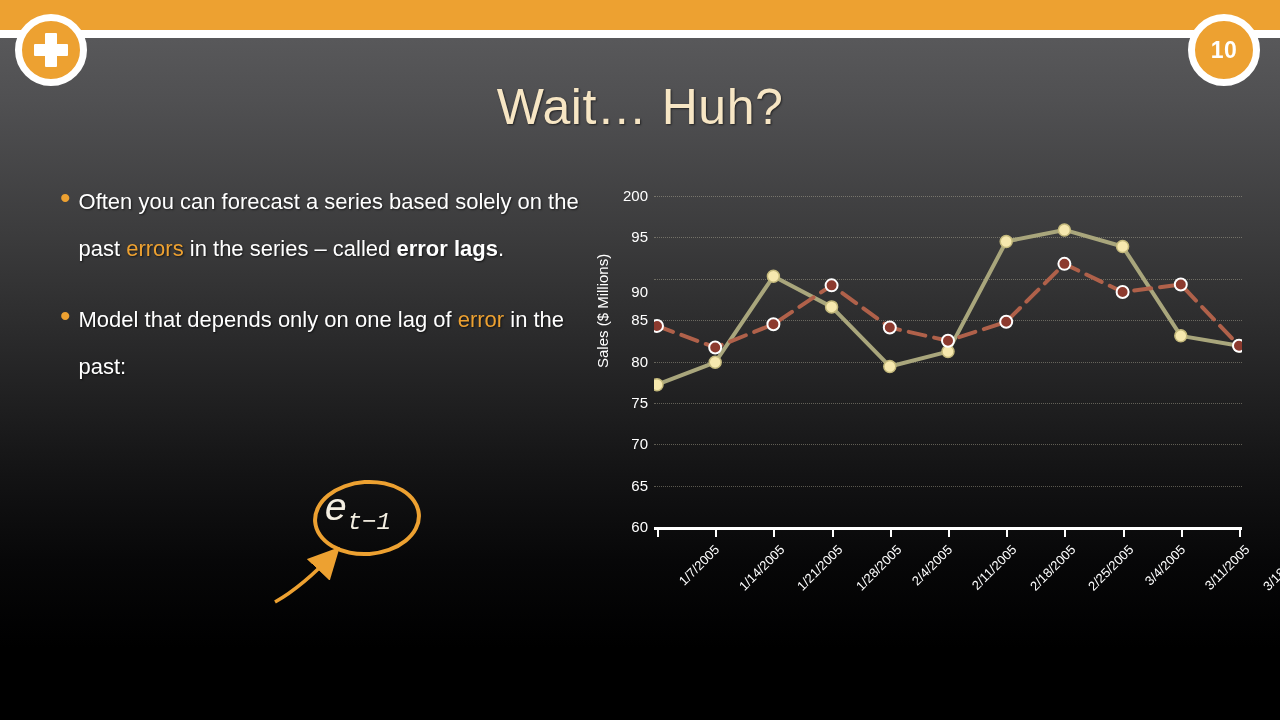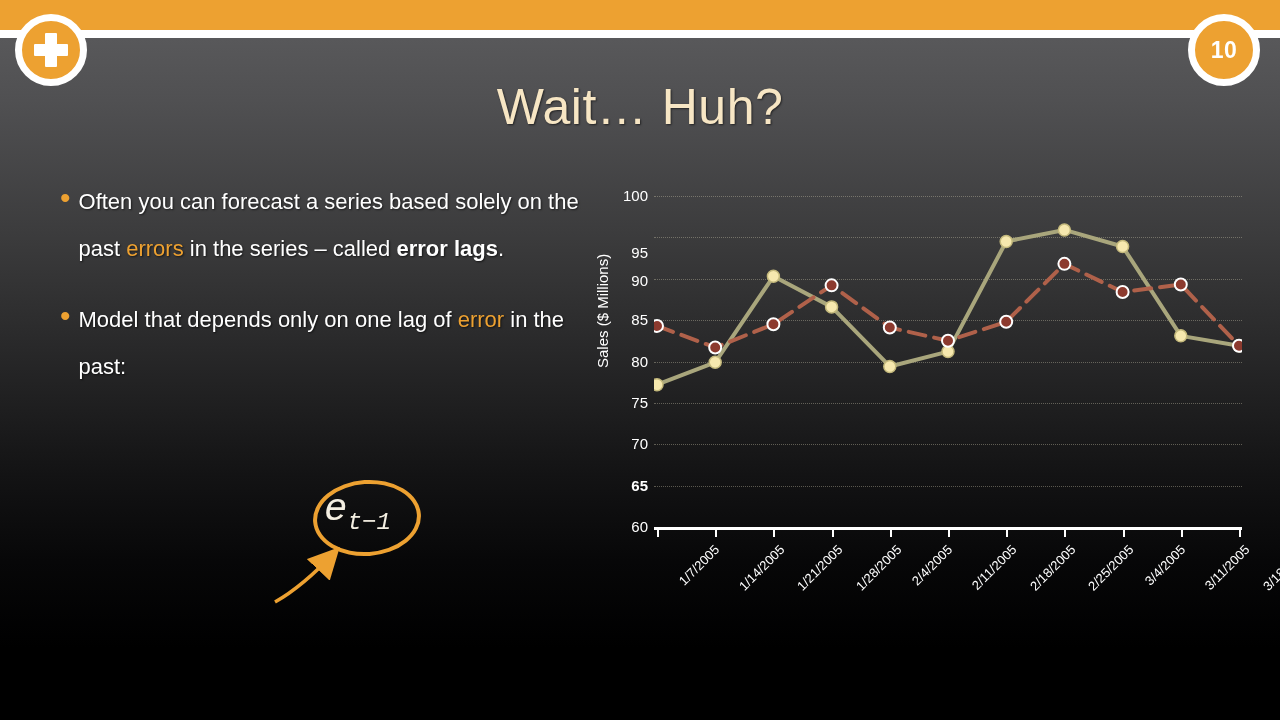--- a/index.html
+++ b/index.html
@@ -164,28 +164,28 @@
         </marker>
       </defs>
       <path d="M95,76 C 120,62 140,42 155,26" stroke="#eda131" stroke-width="3.5" fill="none" marker-end="url(#ah)"></path>
     </svg>
 
   </div>
 
   <div id="chart">
     <div id="ylabel">Sales ($ Millions)</div>
     <div id="ytick-col">
-        <div class="ytick" style="top: -8px;">100</div>
-        <div class="ytick" style="top: 33.375px; margin-top: 16px;">95</div>
-        <div class="ytick" style="top: 77px;">90</div>
+        <div class="ytick" style="top: -8px;">200</div>
+        <div class="ytick" style="top: 33.375px;">95</div>
+        <div class="ytick" style="top: 88px;">90</div>
         <div class="ytick" style="top: 116.125px;">85</div>
         <div class="ytick" style="top: 157.5px;">80</div>
         <div class="ytick" style="top: 198.875px;">75</div>
         <div class="ytick" style="top: 240.25px;">70</div>
-        <div class="ytick" style="top: 281.625px; font-weight: bold;">65</div>
+        <div class="ytick" style="top: 281.625px;">65</div>
         <div class="ytick" style="top: 323px;">60</div>
       </div>
     <div id="plot">
         <div class="gridline" style="top: 0px;"></div>
         <div class="gridline" style="top: 41.375px;"></div>
         <div class="gridline" style="top: 82.75px;"></div>
         <div class="gridline" style="top: 124.125px;"></div>
         <div class="gridline" style="top: 165.5px;"></div>
         <div class="gridline" style="top: 206.875px;"></div>
         <div class="gridline" style="top: 248.25px;"></div>

